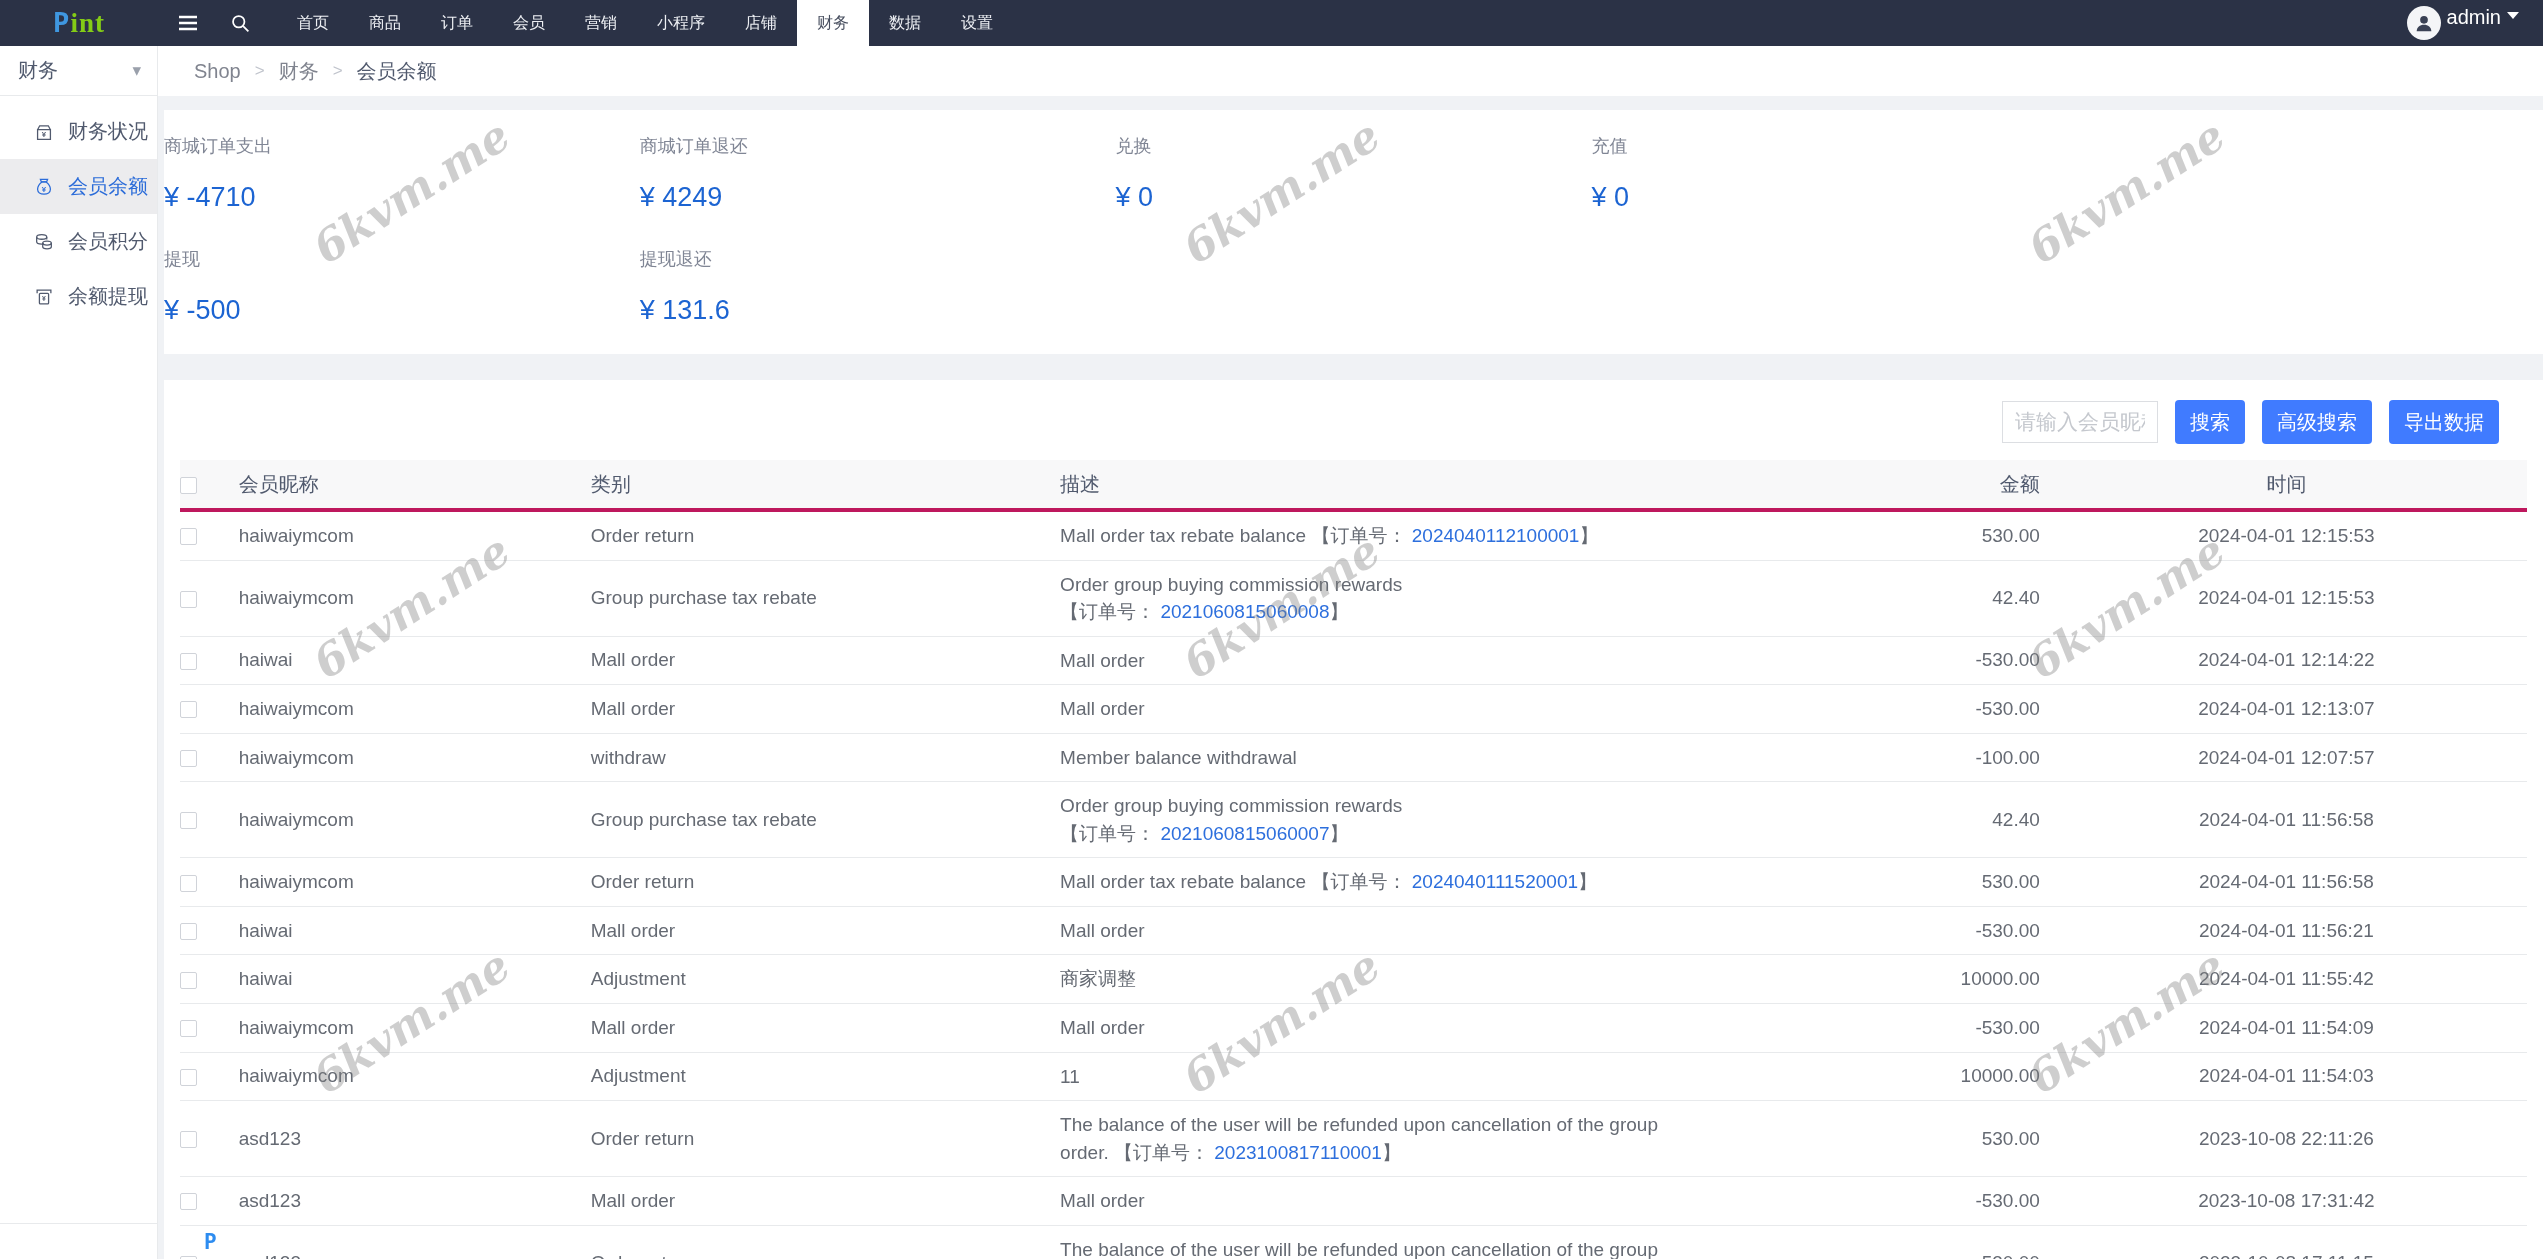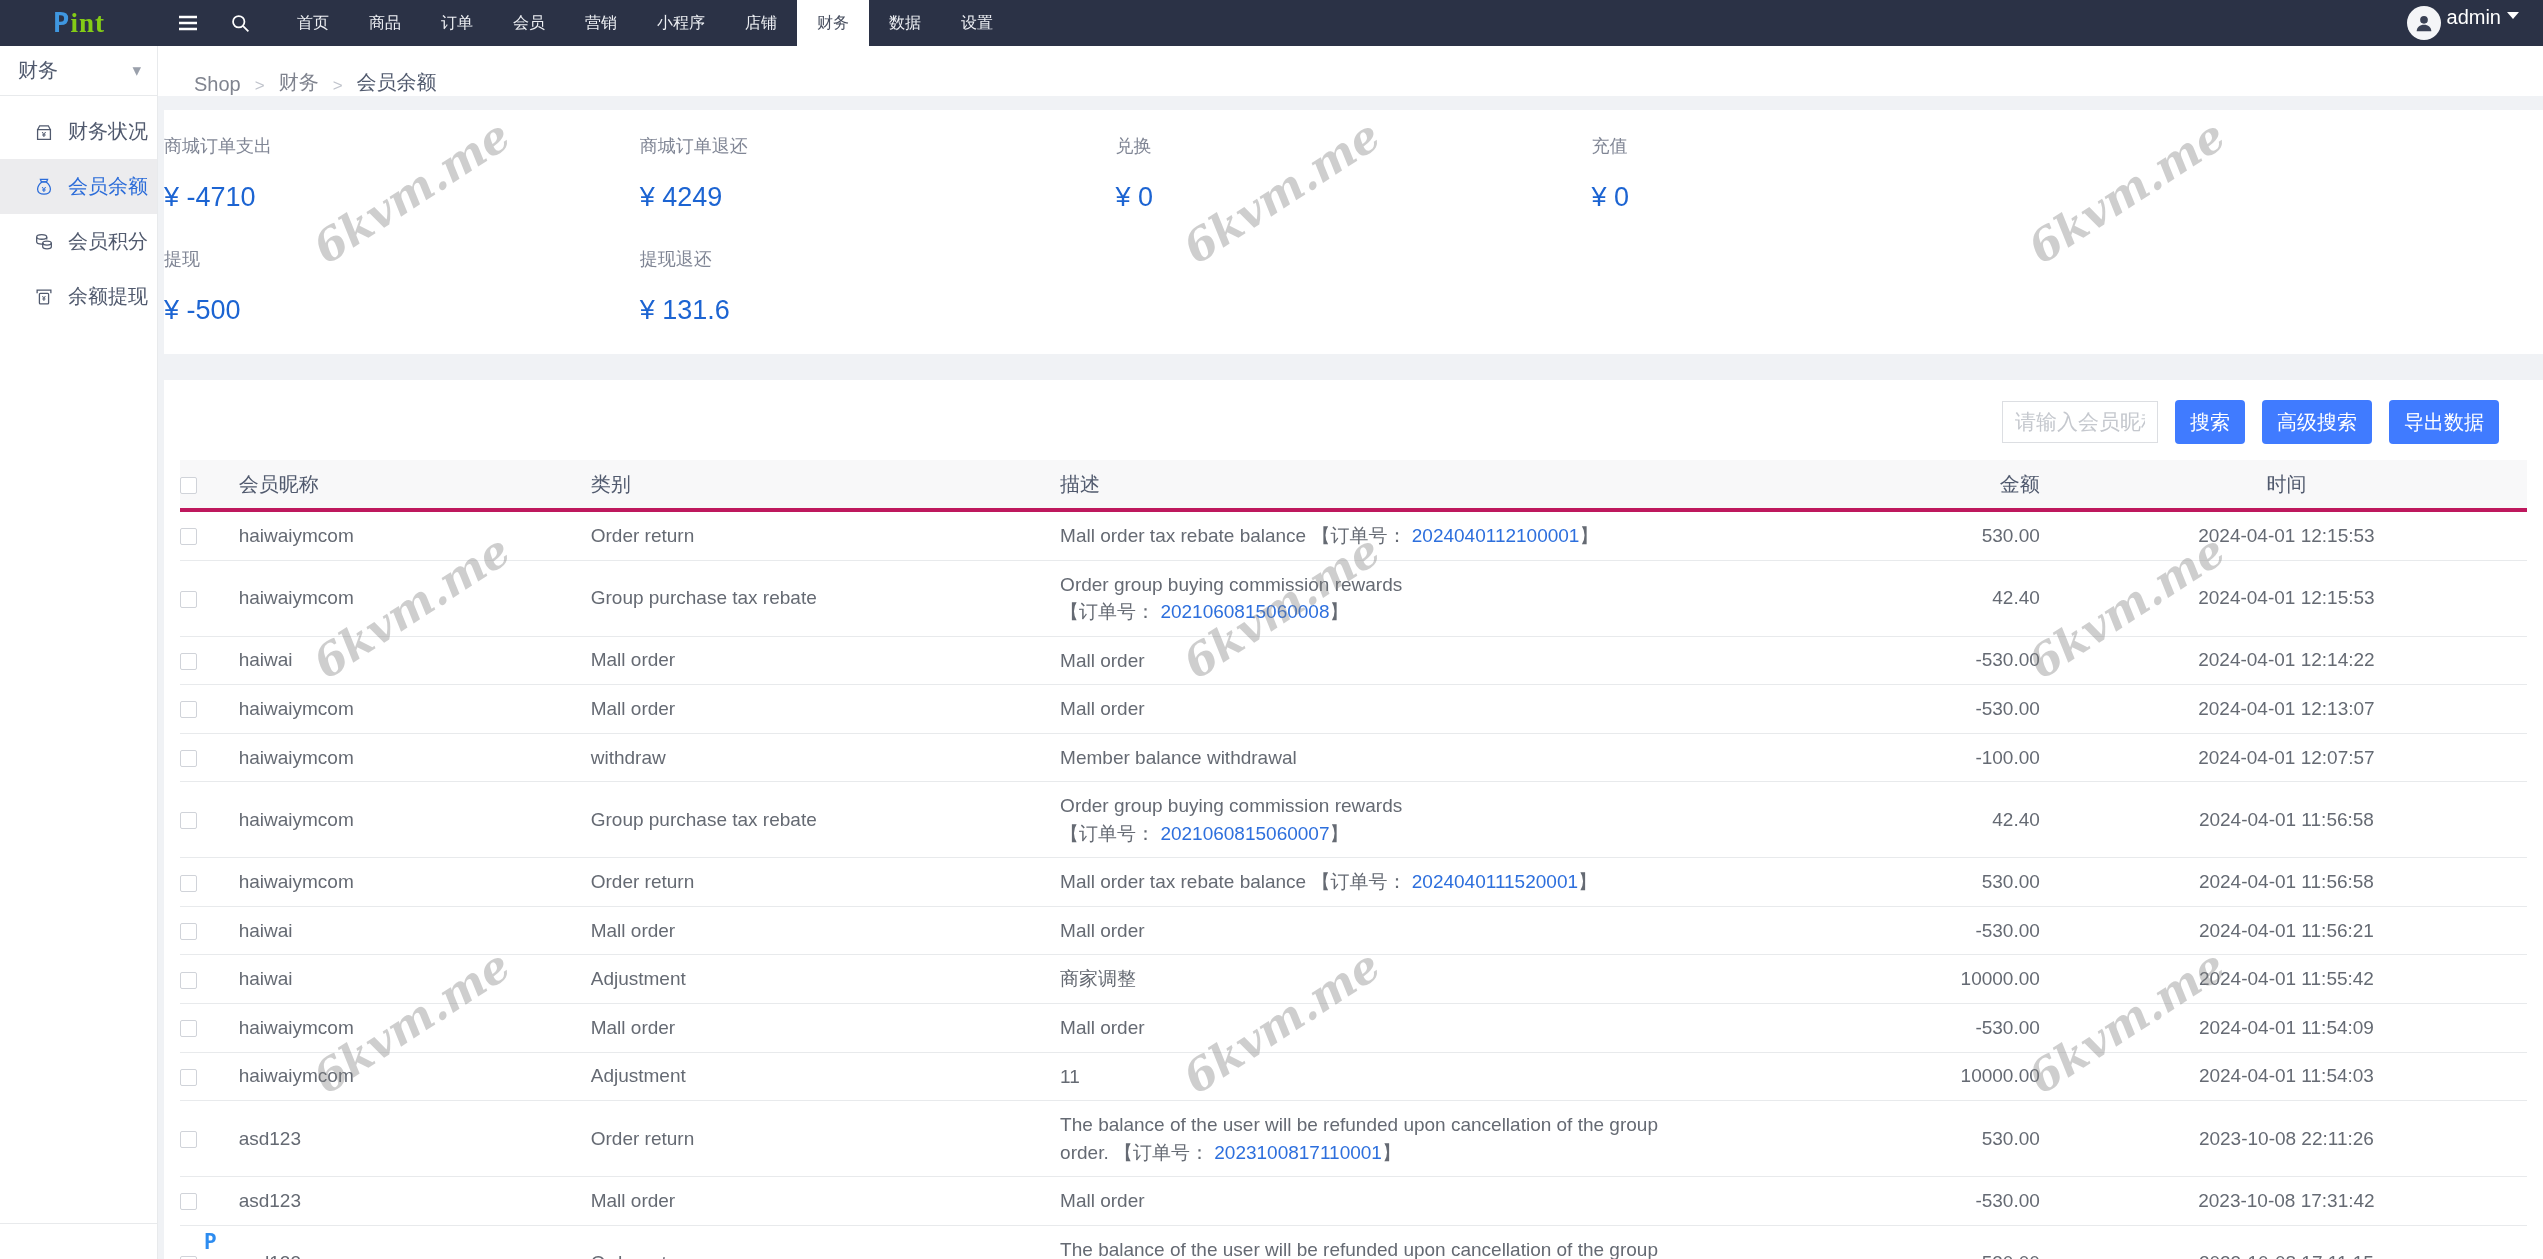--- a/index.html
+++ b/index.html
@@ -33,21 +33,21 @@
   .sidebar-menu { padding-top:8px; }
   .sidebar-item { height:55px; display:flex; align-items:center; padding-left:33px; gap:13px;
     font-size:20px; color:#515a6e; cursor:pointer; }
   .sidebar-item.active { background:#ececee; color:#2b6cd9; }
   .sidebar-item .icon { width:22px; height:22px; display:flex; }
   .sidebar-item .icon svg { width:22px; height:22px; }
   .sidebar-footer { position:absolute; bottom:0; left:0; right:0; height:36px;
     border-top:1px solid #e8eaec; background:#ffffff; }
   
   .breadcrumb-bar { position:absolute; top:46px; left:158px; right:0; height:50px; background:#ffffff;
-    display:flex; align-items:flex-end; padding-left:36px; gap:14px; font-size:20px; color:#80848f; z-index:10; }
+    display:flex; align-items:center; padding-left:36px; gap:14px; font-size:20px; color:#80848f; z-index:10; }
   .crumb-sep { color:#c0c4cc; font-size:17px; }
   .breadcrumb-bar .crumb:last-of-type { color:#515a6e; }
   
   .content { position:absolute; top:96px; left:158px; right:0; bottom:0; background:#f0f2f5; overflow:hidden; }
   .stats-panel { margin:14px 0 0 6px; background:#ffffff; padding:24px 0 28px; }
   .stats-row { display:flex; }
   .stats-row.second { margin-top:34px; }
   .stat-card { width:20%; text-align:left; }
   .stat-label { font-size:18px; color:#808695; margin-bottom:24px; }
   .stat-value { font-size:27px; color:#1c64d2; cursor:pointer; }

